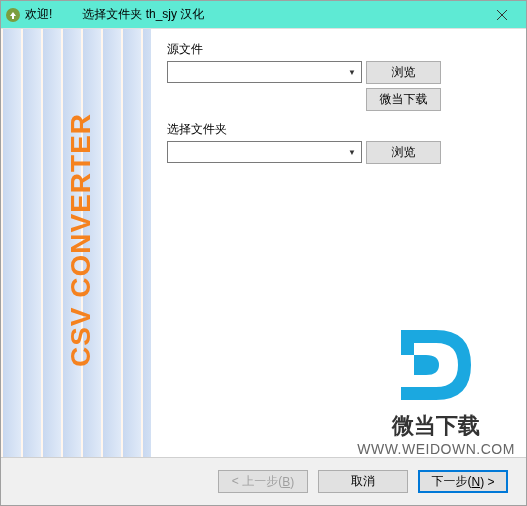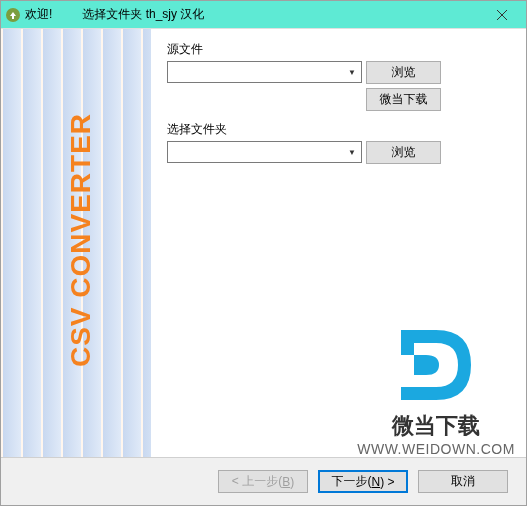--- a/index.html
+++ b/index.html
@@ -228,23 +228,23 @@
     </div>
 
   </div>
 
   <div class="footer">
     <div class="btn disabled">
       <span>&lt; 上一步(</span>
         <span class="underline-key">B</span>
         <span>)</span>
     </div>
+    <div class="btn">
+      <span>取消</span>
+    </div>
     <div class="btn default">
       <span>下一步(</span>
         <span class="underline-key">N</span>
         <span>) &gt;</span>
     </div>
-    <div class="btn">
-      <span>取消</span>
-    </div>
   </div>
 
 </div>
 
 </body></html>

